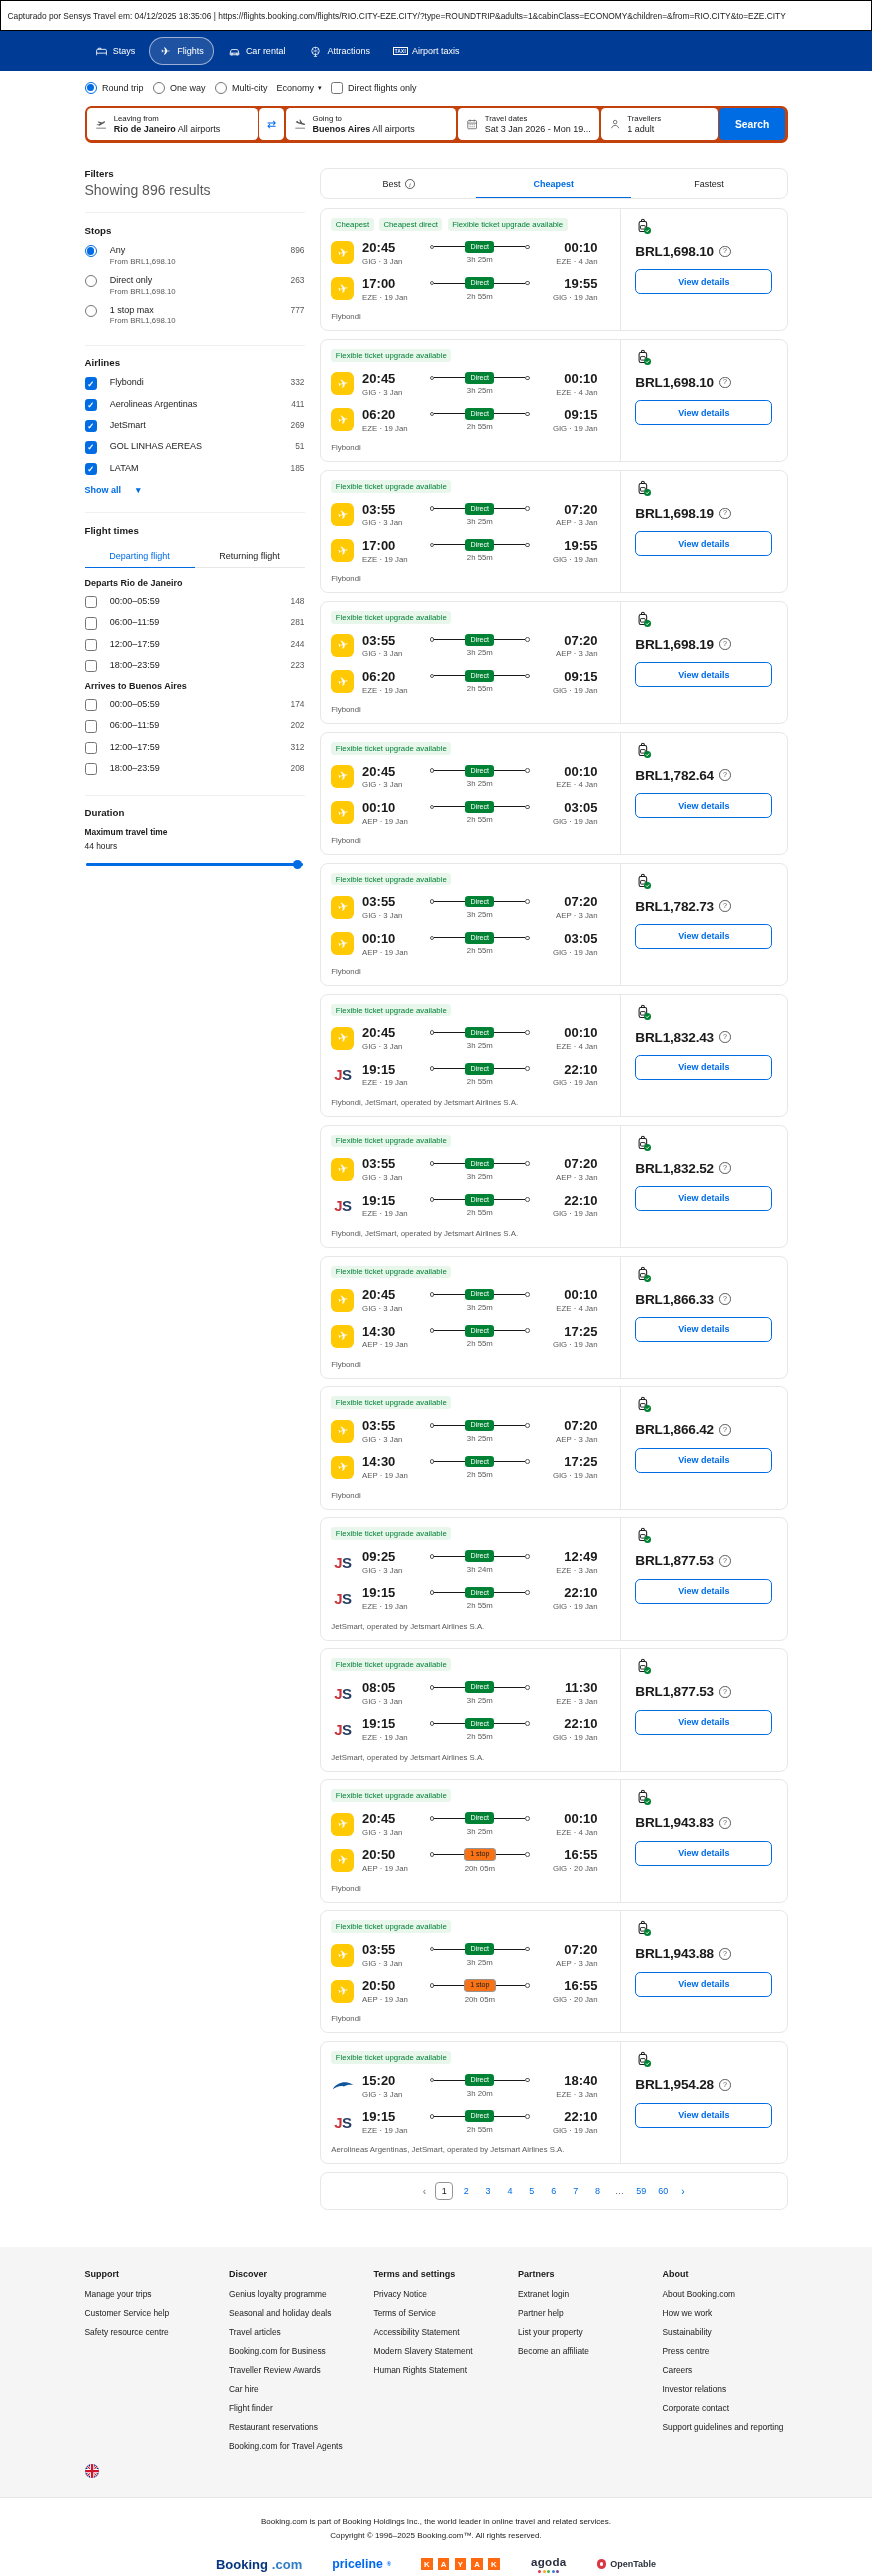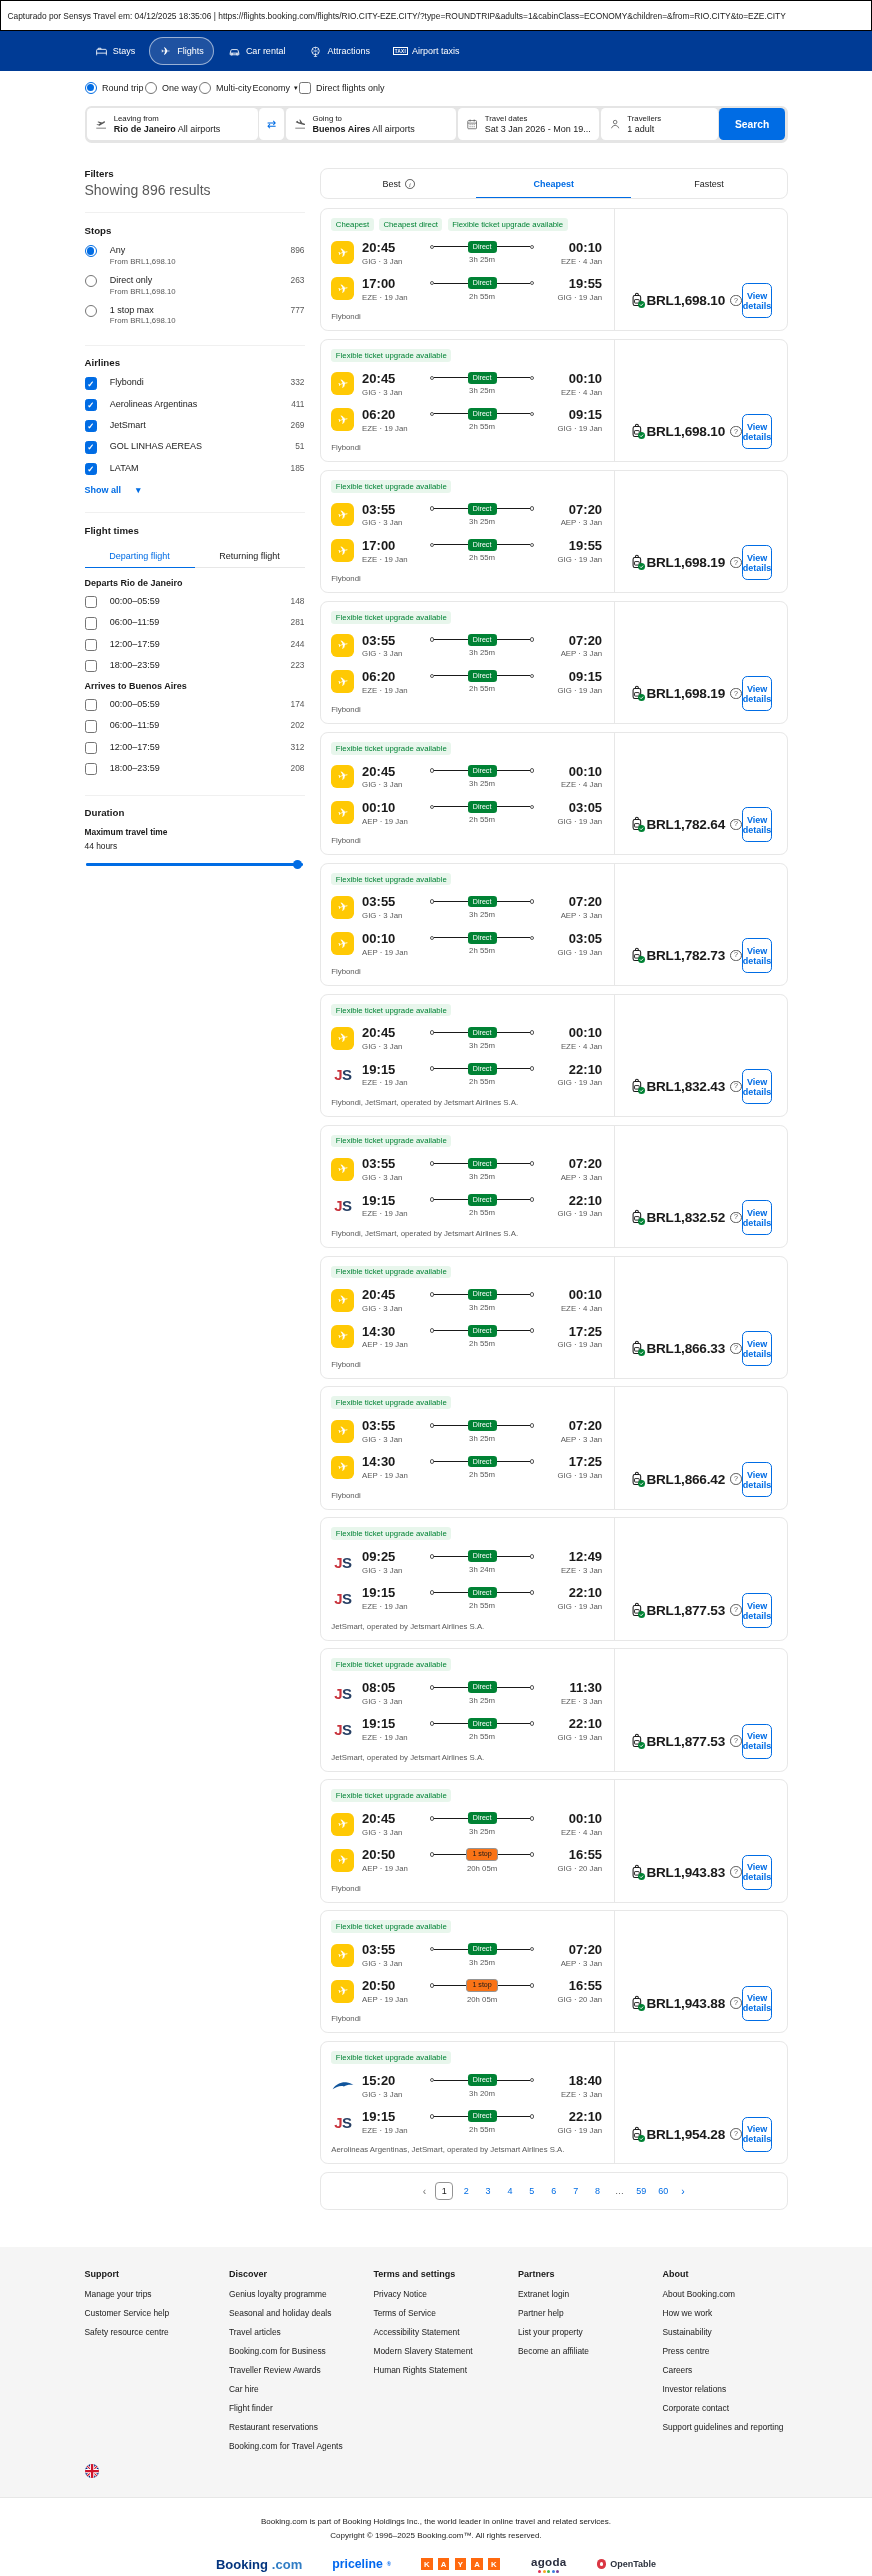--- a/index.html
+++ b/index.html
@@ -16,32 +16,32 @@
     padding: 6.5px 9px; border-radius: 64px; border: 0.6px solid transparent; cursor: pointer; }
   .nav-item.active { border-color: rgba(255,255,255,.55); background: rgba(255,255,255,.12); }
   .nav-ic { width: 13px; height: 13px; display: inline-flex; align-items: center; justify-content: center; }
   .nav-ic svg { width: 13px; height: 13px; }
   .plane-glyph { font-size: 11px; line-height: 1; }
   .taxi-box { border: 0.9px solid #fff; font-size: 4.5px; font-weight: bold; padding: 0.6px 1.3px; letter-spacing: 0.3px; }
 
   
   .search-area { background: #fff; padding: 10.3px 0 14.2px; }
   .search-inner { max-width: 703px; margin: 0 auto; }
-  .trip-row { display: flex; align-items: center; gap: 1px; font-size: 9px; margin-bottom: 11.6px; }
+  .trip-row { display: flex; align-items: center; gap: 9px; font-size: 9px; margin-bottom: 11.6px; }
   .radio-opt { display: flex; align-items: center; gap: 5.2px; cursor: pointer; }
   .radio-circ { width: 12.3px; height: 12.3px; border-radius: 50%; border: 1.3px solid #757575; background: #fff; position: relative; flex: none; }
   .radio-circ.sel { border-color: #006ce4; }
   .radio-circ.sel::after { content: ""; position: absolute; inset: 1.6px; border-radius: 50%; background: #006ce4; }
   .cabin-select { display: flex; align-items: center; gap: 3.9px; cursor: pointer; }
   .caret { font-size: 7.1px; }
   .cb { width: 12.3px; height: 12.3px; border: 1.3px solid #757575; border-radius: 2.6px; background: #fff; flex: none; }
   .cb.checked { background: #006ce4; border-color: #006ce4; color: #fff; display: flex; align-items: center; justify-content: center; font-size: 8.4px; font-weight: bold; }
   .check-opt { display: flex; align-items: center; gap: 5.2px; cursor: pointer; }
 
-  .search-bar { background: #e5e5e5; border-radius: 6.5px; padding: 2.6px; display: flex; gap: 1.9px; }
+  .search-bar { background: #c2410c; border-radius: 6.5px; padding: 2.6px; display: flex; gap: 1.9px; }
   .sb-field { background: #fff; border-radius: 4.5px; padding: 5.8px 7.8px; display: flex; align-items: center; gap: 6.5px; overflow: hidden; cursor: pointer; }
   .sb-ic { color: #595959; font-size: 11px; flex: none; display: flex; }
   .sb-ic svg { width: 12.3px; height: 12.3px; }
   .sb-texts { min-width: 0; }
   .sb-label { font-size: 7.8px; color: #1a1a1a; margin-bottom: 1.3px; white-space: nowrap; }
   .sb-value { font-size: 9px; white-space: nowrap; overflow: hidden; text-overflow: ellipsis; }
   .sb-value b { font-weight: bold; }
   .f-from, .f-to { flex: 26 1 0; }
   .f-dates { flex: 21 1 0; }
   .f-travellers { flex: 17 1 0; }
@@ -85,21 +85,21 @@
   .sort-tabs { border: 0.6px solid #e7e7e7; border-radius: 7.8px; background: #fff; display: flex; overflow: hidden; margin-bottom: 9px; }
   .sort-tab { flex: 1; text-align: center; padding: 9.7px 0 7.8px; font-size: 9px; border-bottom: 1.9px solid transparent; cursor: pointer;
     display: flex; align-items: center; justify-content: center; gap: 4.5px; }
   .sort-tab.active { color: #006ce4; border-bottom-color: #006ce4; font-weight: bold; }
   .info-ic { width: 9.7px; height: 9.7px; border-radius: 50%; border: 0.6px solid #595959; color: #595959; font-size: 6.5px;
     display: inline-flex; align-items: center; justify-content: center; font-style: italic; font-family: "Liberation Serif", serif; }
 
   
   .card { border: 0.6px solid #e7e7e7; border-radius: 7.8px; background: #fff; display: flex; margin-bottom: 7.8px; overflow: hidden; }
   .card-main { flex: 478 1 0; padding: 9px 11.6px 9px 10.3px; min-width: 0; }
-  .card-side { flex: 246 0 0; border-left: 0.6px solid #e7e7e7; padding: 9px 14.2px 11.6px; display: flex; flex-direction: row; align-items: flex-end; }
+  .card-side { flex: 246 0 0; border-left: 0.6px solid #e7e7e7; padding: 9px 14.2px 11.6px; display: flex; flex-direction: column; align-items: flex-start; margin-left: 11px; }
   .badge-row { display: flex; gap: 5.2px; margin-bottom: 9px; flex-wrap: wrap; }
   .gbadge { background: #e8f6ec; color: #008234; font-size: 7.8px; padding: 1.9px 4.5px; border-radius: 3.2px; }
   .leg { display: flex; align-items: center; gap: 7.8px; margin-bottom: 10.3px; }
   .al-logo { width: 23px; height: 23px; flex: none; display: flex; align-items: center; justify-content: center; }
   .logo-flybondi { background: #ffc904; border-radius: 5.8px; color: #fff; font-size: 12.3px; }
   .logo-flybondi span { transform: rotate(-12deg); }
   .logo-jetsmart { font-weight: bold; font-size: 15px; letter-spacing: -0.6px; }
   .logo-jetsmart .j { color: #c8333c; } .logo-jetsmart .s { color: #253e63; }
   .ep { width: 56px; flex: none; }
   .ep.arr { text-align: right; }

